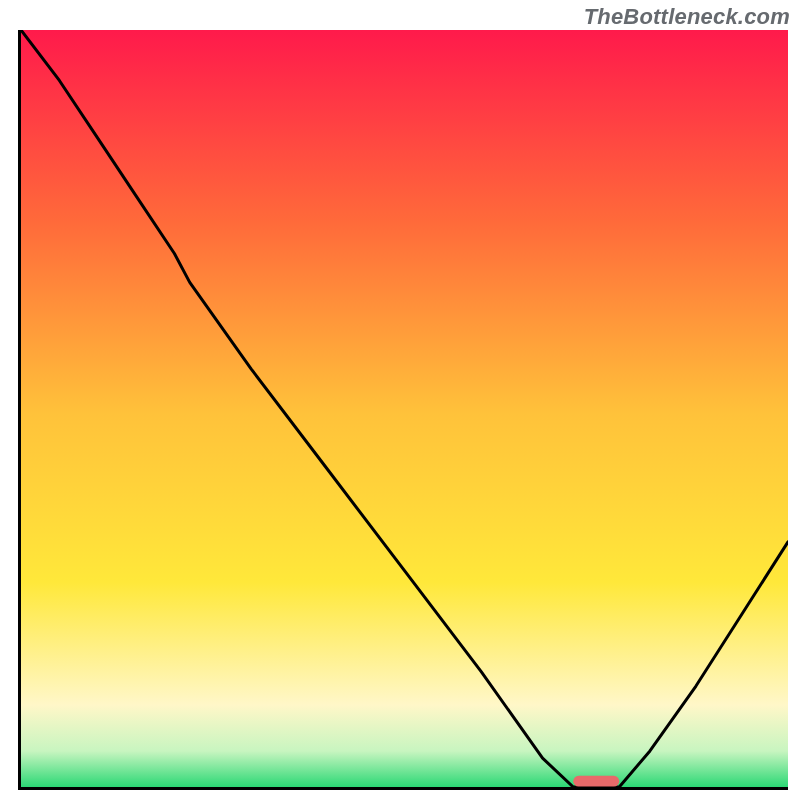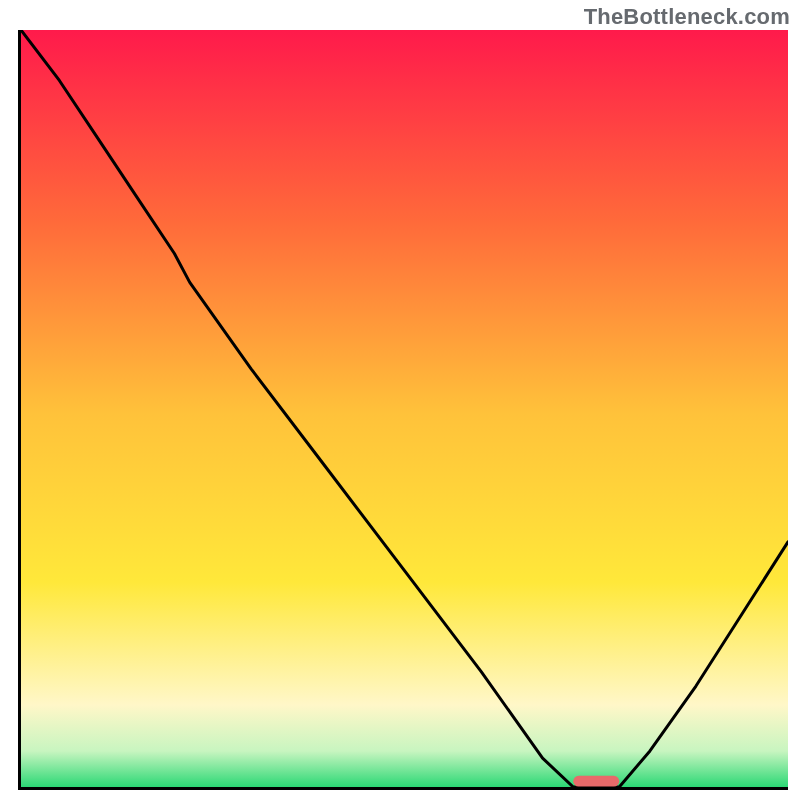--- a/index.html
+++ b/index.html
@@ -8,20 +8,21 @@
     width: 800px;
     height: 800px;
     overflow: hidden;
     background: #fff;
     font-family: Arial, Helvetica, sans-serif;
   }
   .stage {
     position: relative;
     width: 800px;
     height: 800px;
+    font-style: italic;
   }
   .watermark {
     position: absolute;
     top: 4px;
     right: 10px;
     font-size: 22px;
     font-weight: 600;
     color: #666a6f;
     letter-spacing: 0.2px;
     pointer-events: none;

